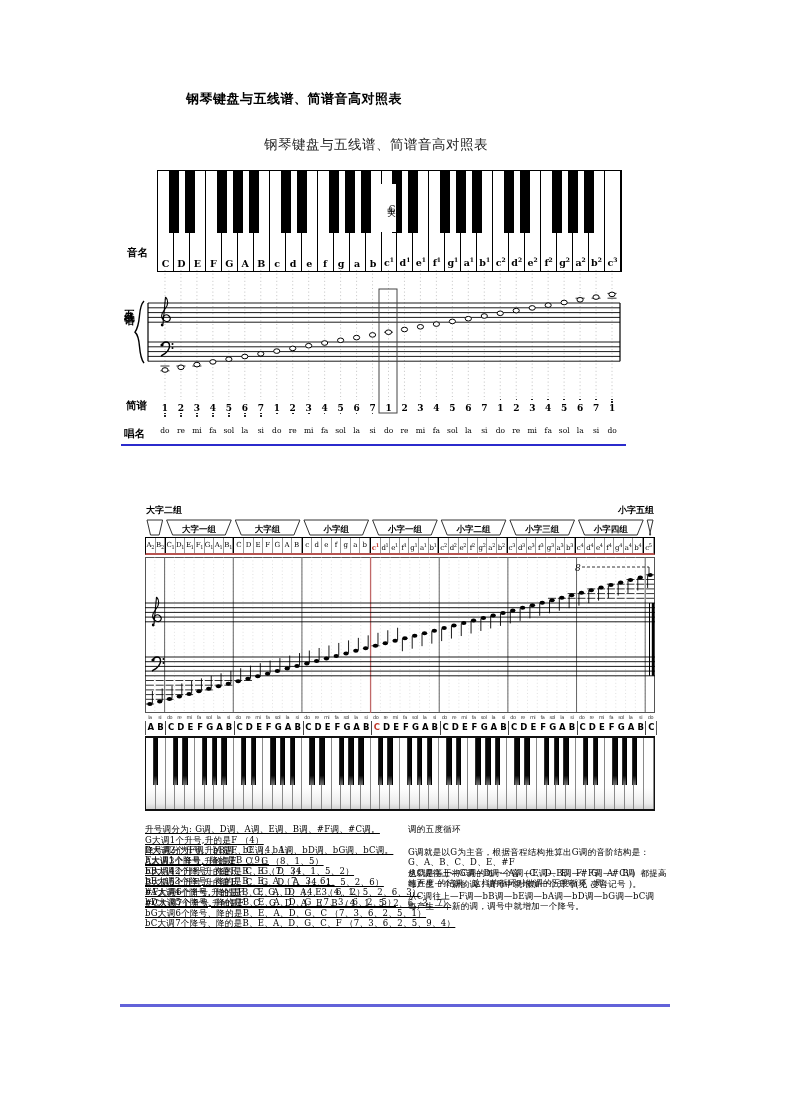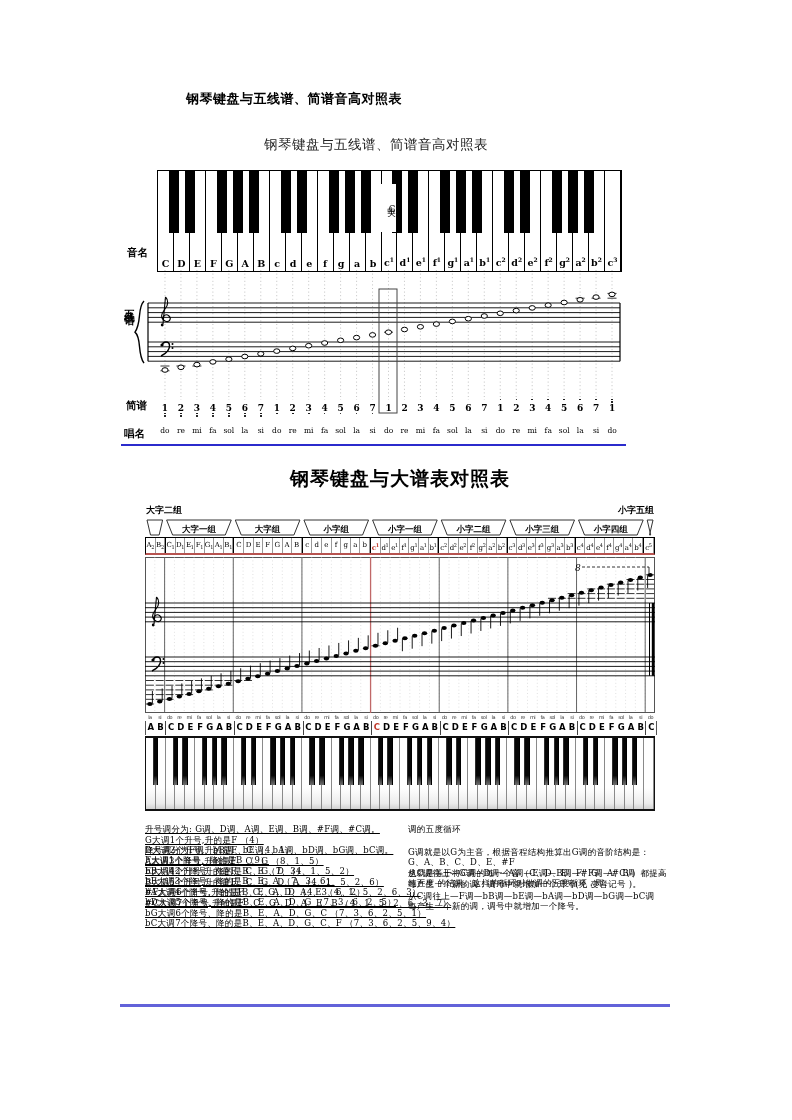--- a/index.html
+++ b/index.html
@@ -499,21 +499,20 @@
         <div class="cmcell">fa</div>
         <div class="cmcell">sol</div>
         <div class="cmcell">la</div>
         <div class="cmcell">si</div>
         <div class="cmcell">do</div>
       </div>
   </div>
 
   <div class="abs divider" style="left:121px;top:444px;width:505px;height:2px;"></div>
 
-  <div class="abs big-title" style="left:145px;top:466px;width:510px;">钢琴键盘与大谱表对照表</div>
 
   <div class="abs" style="left:145px;top:503px;width:510px;height:306px;">
     <div class="abs oct-outer" style="left:1px;top:1px;">大字二组</div>
     <div class="abs oct-outer" style="right:1px;top:1px;">小字五组</div>
     <svg class="abs" style="left:0;top:16px;" width="510" height="18" viewBox="0 0 510 18">
         <polygon points="2,1 17.615384615384617,1 14.115384615384617,16 5.5,16" fill="#fff" stroke="#333" stroke-width="1"></polygon>
         <polygon points="502.19230769230774,1 508,1 504.5,16 505.69230769230774,16" fill="#fff" stroke="#333" stroke-width="1"></polygon>
         <polygon points="21.615384615384617,1 86.26923076923077,1 80.26923076923077,16 27.615384615384617,16" fill="#fff" stroke="#333" stroke-width="1"></polygon>
         <text x="53.94230769230769" y="12.5" text-anchor="middle" font-size="8.5" font-family="&quot;DejaVu Sans&quot;,sans-serif" font-weight="bold">大字一组</text>
         <polygon points="90.26923076923077,1 154.92307692307693,1 148.92307692307693,16 96.26923076923077,16" fill="#fff" stroke="#333" stroke-width="1"></polygon>

